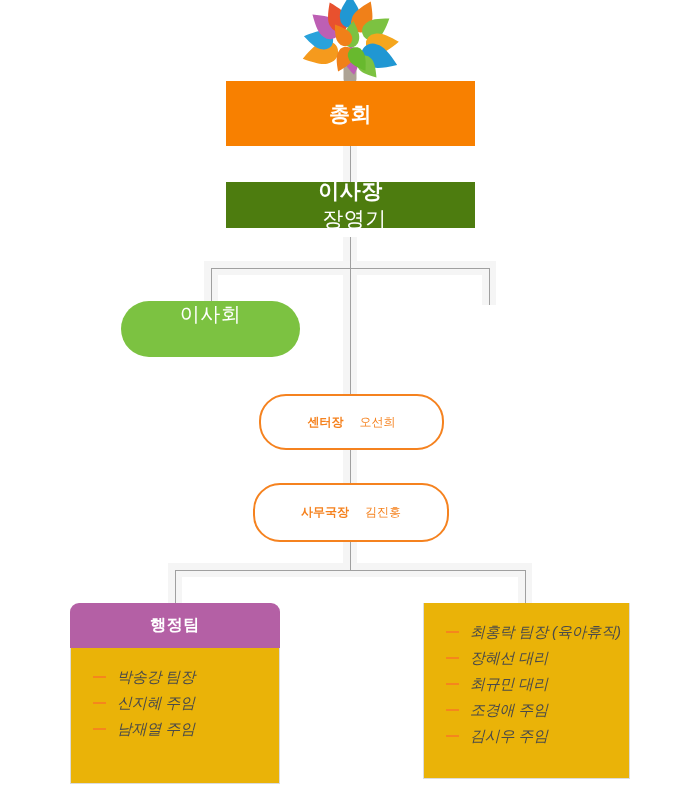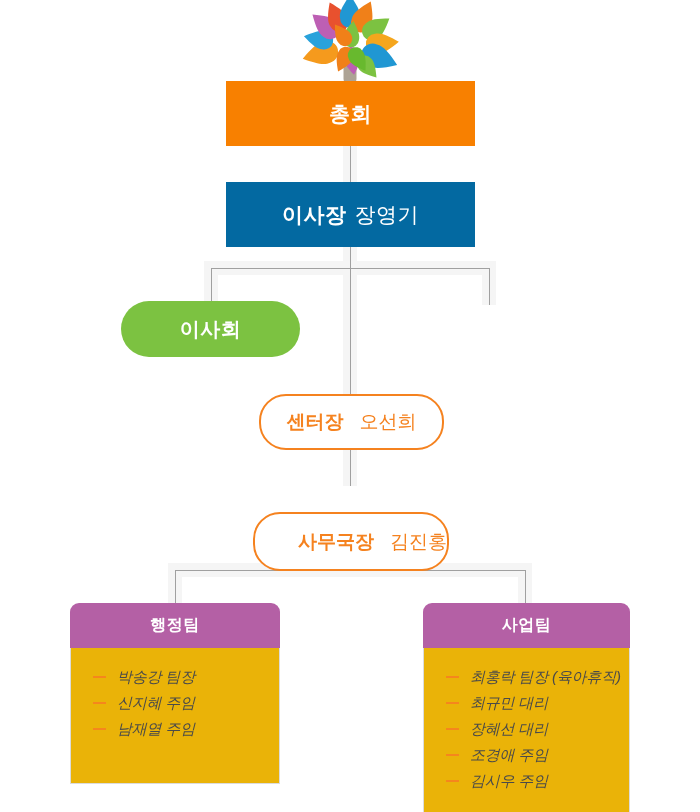--- a/index.html
+++ b/index.html
@@ -9,34 +9,34 @@
   
   .band{position:absolute;background:#f5f5f5;}
   .line{position:absolute;background:#a0a0a0;}
 
   
   .box{position:absolute;display:flex;align-items:center;justify-content:center;
        color:#ffffff;font-size:21px;letter-spacing:0.5px;}
   .box .t-bold{font-weight:bold;}
   .box .t-reg{font-weight:normal;margin-left:8px;}
   #assembly-box{left:226px;top:81px;width:249px;height:65px;background:#f88000;font-weight:bold;}
-  #chairman-box{left:226px;top:182px;width:249px;height:65px;background:#0369a1;}
+  #chairman-box{left:226px;top:182px;width:249px;height:46px;background:#4d7c0f;flex-direction:column;}
 
   
-  .pill{position:absolute;display:flex;align-items:center;justify-content:center;
-        border-radius:28px;color:#ffffff;font-weight:bold;font-size:20px;letter-spacing:0.5px;}
+  .pill{position:absolute;display:flex;align-items:flex-start;justify-content:center;
+        border-radius:28px;color:#ffffff;font-weight:normal;font-size:20px;letter-spacing:0.5px;}
   #board-pill{left:121px;top:301px;width:179px;height:56px;background:#7cc241;}
   #auditor-pill{left:401px;top:301px;width:179px;height:56px;background:#2196d3;}
 
   .outline-pill{position:absolute;display:flex;align-items:center;justify-content:center;
-        background:#ffffff;border:2px solid #f5821f;border-radius:27px;color:#f5821f;font-size:19px;}
+        background:#ffffff;border:2px solid #f5821f;border-radius:27px;color:#f5821f;font-size:12px;}
   .outline-pill .t-bold{font-weight:bold;}
   .outline-pill .t-reg{font-weight:normal;margin-left:16px;}
   #director-pill{left:259px;top:394px;width:181px;height:52px;}
-  #secretary-pill{left:253px;top:512px;width:192px;height:55px;justify-content:flex-end;}
+  #secretary-pill{left:253px;top:483px;width:192px;height:55px;}
 
   
   .team{position:absolute;}
   #team-admin{left:70px;top:603px;width:210px;}
   #team-biz{left:423px;top:603px;width:207px;}
   .team-header{height:45px;background:#b460a5;border-radius:9px 9px 0 0;
         display:flex;align-items:center;justify-content:center;
         color:#ffffff;font-weight:bold;font-size:16px;letter-spacing:0.5px;}
   .team-body{background:#eab308;border:1px solid #dcdcdc;border-top:none;
         box-sizing:border-box;padding:16px 8px 0 22px;font-style:italic;}
@@ -133,35 +133,32 @@
         <span class="member-text">신지혜 주임</span>
       </div>
       <div class="member-row">
         <span class="dash"></span>
         <span class="member-text">남재열 주임</span>
       </div>
     </div>
   </div>
 
   <div class="team" id="team-biz">
-    <div class="team-header">
-      <span>사업팀</span>
-    </div>
     <div class="team-body">
       <div class="member-row">
         <span class="dash"></span>
         <span class="member-text">최홍락 팀장 (육아휴직)</span>
       </div>
       <div class="member-row">
         <span class="dash"></span>
-        <span class="member-text">최규민 대리</span>
+        <span class="member-text">장혜선 대리</span>
       </div>
       <div class="member-row">
         <span class="dash"></span>
-        <span class="member-text">장혜선 대리</span>
+        <span class="member-text">최규민 대리</span>
       </div>
       <div class="member-row">
         <span class="dash"></span>
         <span class="member-text">조경애 주임</span>
       </div>
       <div class="member-row">
         <span class="dash"></span>
         <span class="member-text">김시우 주임</span>
       </div>
     </div>

